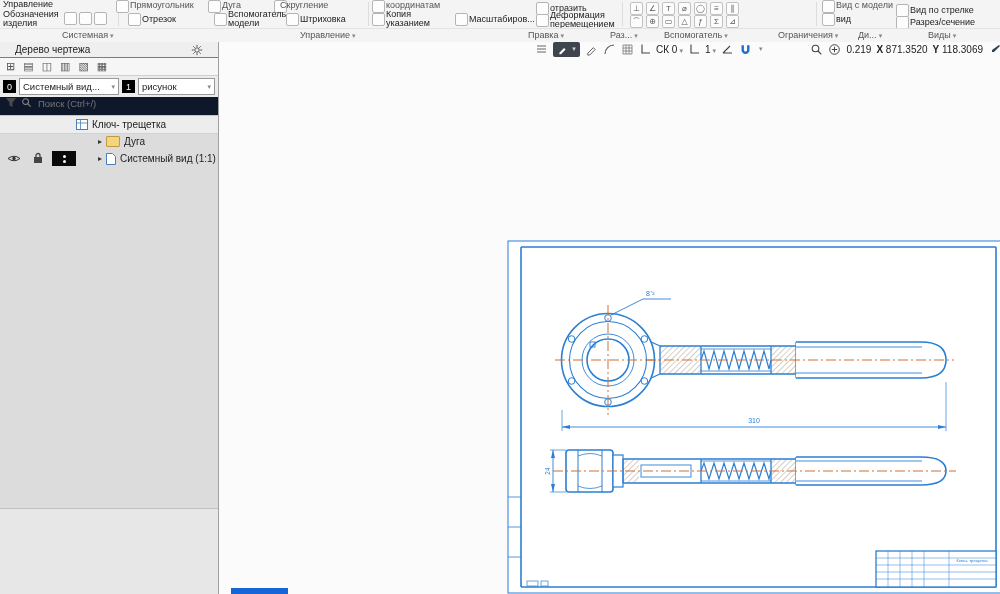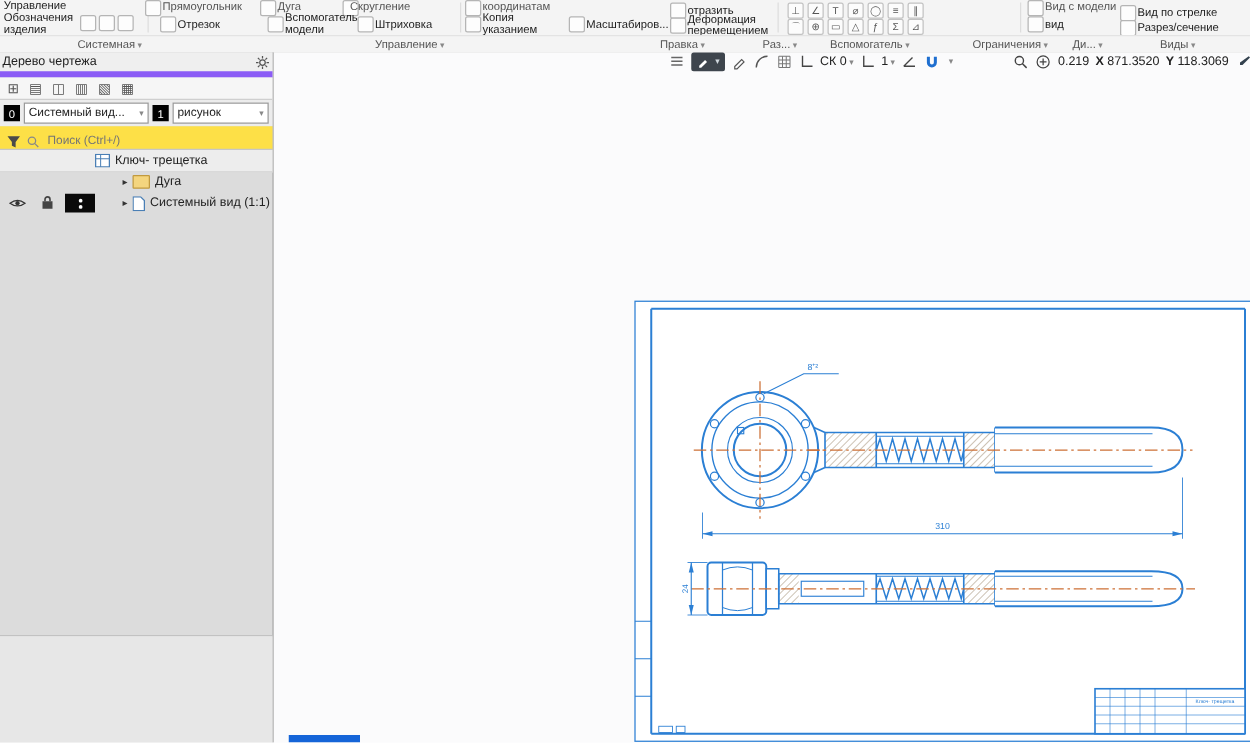--- a/index.html
+++ b/index.html
@@ -16,31 +16,31 @@
   .vsep{position:absolute;top:2px;bottom:2px;width:1px;background:#ddd}
   .mi{position:absolute;width:11px;height:11px;border:1px solid #c2c2c2;background:#fcfcfc;border-radius:2px;
       font-size:8px;line-height:11px;text-align:center;color:#555}
   .r2{position:relative;height:13px;font-size:9px;color:#555}
   .r2 .tab{position:absolute;top:1px;white-space:nowrap;cursor:default}
   .caret{font-size:7px;color:#888;margin-left:2px}
 
   
   .panel{position:absolute;top:42px;left:0;width:218px;bottom:0;background:#dcdcdc;
          border-right:1px solid #9f9f9f;font-size:10px;z-index:2}
-  .p-head{height:15px;background:#efefef;border-bottom:5px solid #8b5cf6;display:flex;
-          align-items:center;justify-content:space-between;padding:0 2px}
+  .p-head{height:15px;background:#efefef;border-bottom:1px solid #8b5cf6;display:flex;
+          align-items:center;justify-content:space-between;padding:0 15px}
   .p-icons{height:17px;background:#f6f6f6;border-bottom:1px solid #cfcfcf;display:flex;
            align-items:center;gap:8px;padding:0 6px;color:#555;font-size:11px}
   .p-combos{height:21px;background:#ececec;display:flex;align-items:center;gap:3px;padding:0 3px}
   .badge{width:13px;height:13px;background:#000;color:#fff;font-size:9px;display:flex;
          align-items:center;justify-content:center;flex:none}
   .combo{height:15px;border:1px solid #999;background:#fff;display:flex;align-items:center;
          justify-content:space-between;padding:0 3px;font-size:9.5px}
-  .p-search{height:18px;background:#fde047;border-bottom:1px solid #c6c6c6;display:flex;
-            align-items:flex-end;gap:4px;padding:0 5px}
+  .p-search{height:18px;background:#0f172a;border-bottom:1px solid #c6c6c6;display:flex;
+            align-items:flex-start;gap:4px;padding:0 5px}
   .p-search input{flex:1;border:0;background:transparent;font-size:9.5px;color:#777;outline:none;
                   font-family:"Liberation Sans",sans-serif}
   .tree{position:relative;height:56px}
   .trow{position:absolute;left:0;right:0;height:17px;display:flex;align-items:center;gap:4px}
   .arrow{font-size:8px;color:#333}
   .folder{width:12px;height:9px;background:#f4d57e;border:1px solid #c19a3f;border-radius:1px;flex:none}
   .layerbadge{position:absolute;left:52px;top:1px;width:24px;height:15px;background:#0a0a0a;
               display:flex;flex-direction:column;align-items:center;justify-content:center;gap:2px}
   .dot{width:3px;height:3px;border-radius:50%;background:#fff}
   .p-split{position:absolute;top:466px;left:0;right:0;height:1px;background:#c2c2c2}

